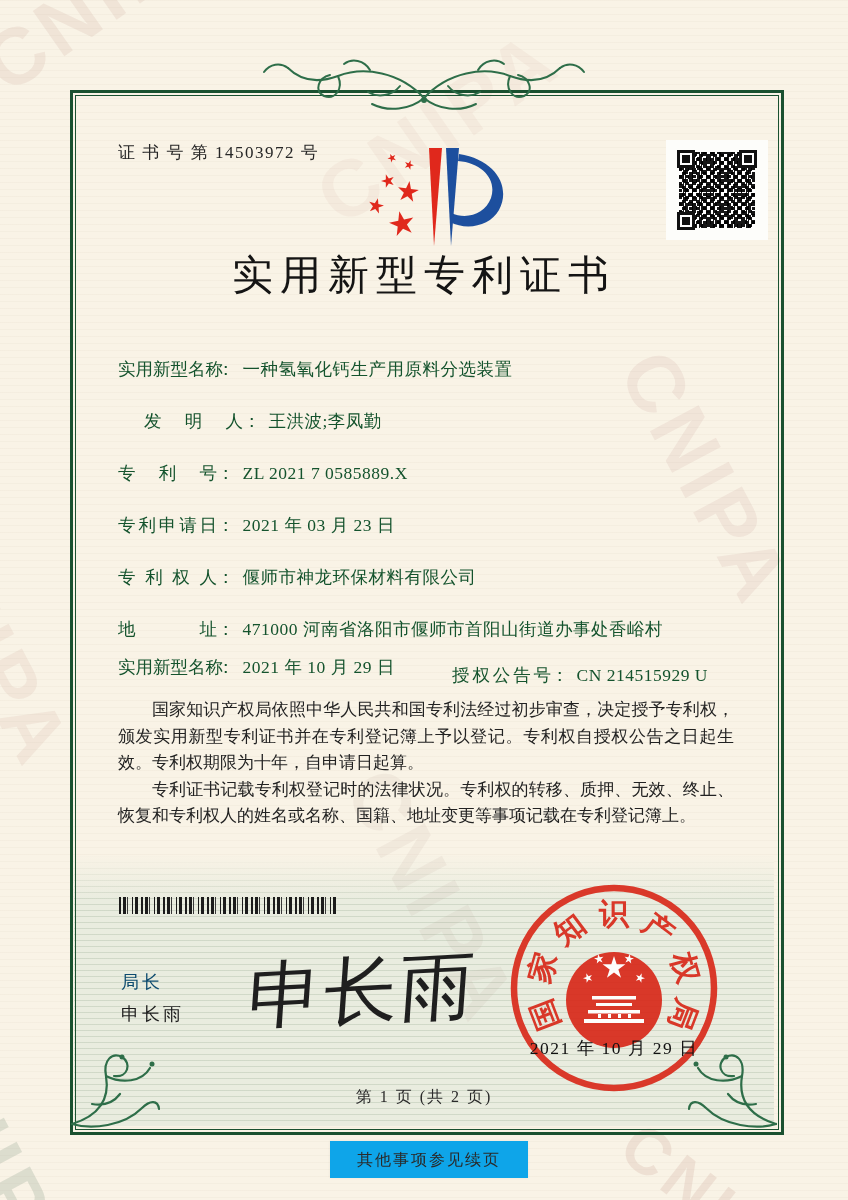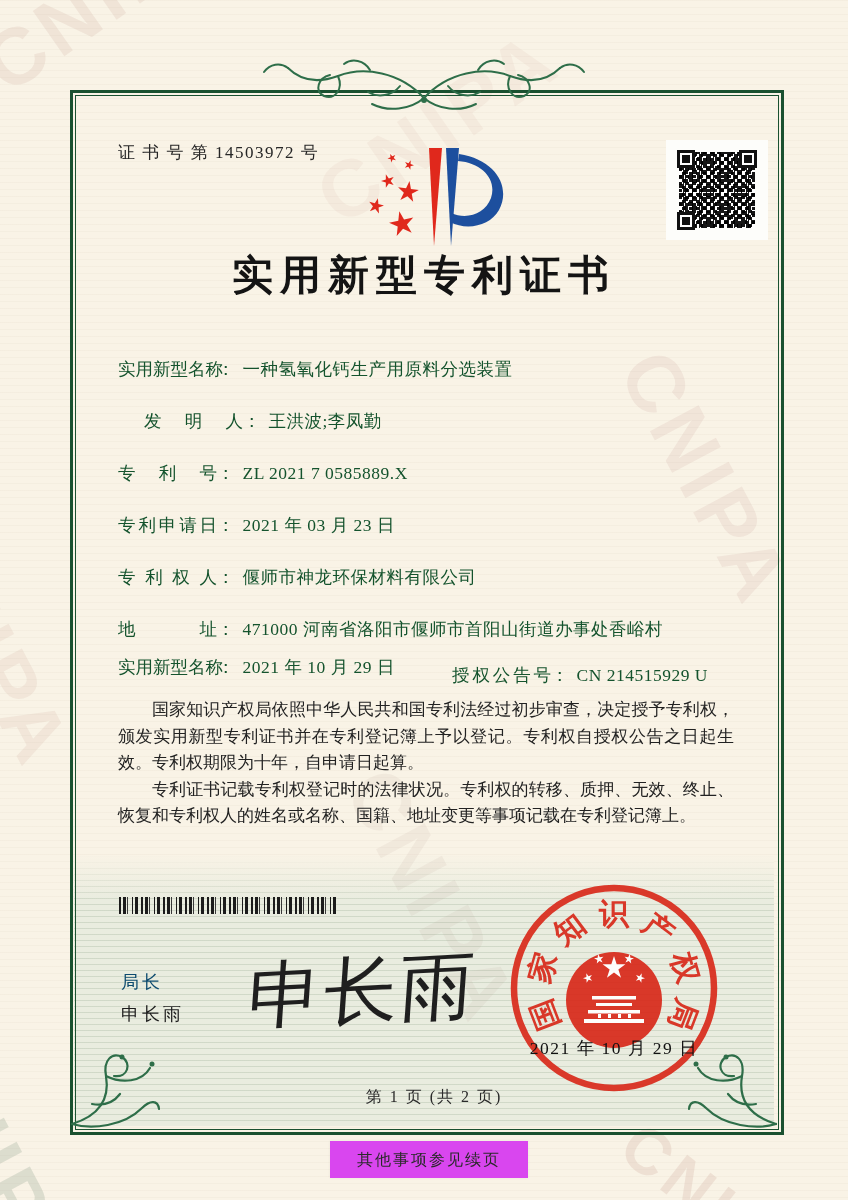--- a/index.html
+++ b/index.html
@@ -54,21 +54,21 @@
       repeating-conic-gradient(#161616 0 25%,#ffffff 0 50%),
       repeating-conic-gradient(#161616 0 25%,#ffffff 0 50%);
     background-size:9px 9px,7px 7px;background-position:0 0,3px 2px;
     background-blend-mode:multiply;
   }
   .finder{position:absolute;width:18px;height:18px;border:3px solid #111;background:#fff;box-sizing:border-box;}
   .finder i{position:absolute;inset:2px;background:#111;}
   .f-tl{left:-2px;top:-2px;} .f-tr{right:-2px;top:-2px;} .f-bl{left:-2px;bottom:-2px;}
   .title{
     position:absolute;left:0;top:248px;width:848px;text-align:center;z-index:4;
-    font-size:41px;font-weight:bold;letter-spacing:7px;color:#141414;
+    font-size:41px;font-weight:normal;letter-spacing:7px;color:#141414;
   }
   
   .row{position:absolute;left:118px;z-index:4;font-size:17.5px;color:#14532d;white-space:nowrap;}
   .lbl{display:inline-block;width:99px;text-align:justify;text-align-last:justify;vertical-align:bottom;}
   .colon{display:inline-block;margin-right:8px;}
   .val{letter-spacing:0.5px;}
   .r1{top:357px;} .r2{top:409px;margin-left:26px;} .r3{top:461px;} .r4{top:513px;} .r5{top:565px;} .r6{top:617px;}
   .grant{top:655px;}
   .grant-right{position:absolute;left:334px;top:8px;white-space:nowrap;}
   .paras{position:absolute;left:118px;top:697px;width:616px;z-index:4;font-size:17px;line-height:26.5px;text-align:justify;color:#222;}
@@ -89,24 +89,24 @@
     position:absolute;left:248px;top:942px;width:240px;z-index:5;
     font-size:74px;color:#1f1f1f;letter-spacing:2px;white-space:nowrap;
     transform:rotate(-3deg) skewX(-7deg);
   }
   
   .seal{position:absolute;left:506px;top:880px;width:216px;height:216px;z-index:5;}
   .seal-date{
     position:absolute;left:506px;top:1036px;width:216px;text-align:center;z-index:6;
     font-size:17.5px;letter-spacing:1.5px;color:#111;
   }
-  .page-info{position:absolute;left:70px;top:1087px;width:708px;text-align:center;z-index:6;font-size:16px;letter-spacing:2px;color:#2a2a2a;margin-left:10px;}
+  .page-info{position:absolute;left:70px;top:1087px;width:708px;text-align:center;z-index:6;font-size:16px;letter-spacing:2px;color:#2a2a2a;}
   .note-box{
     position:absolute;left:330px;top:1141px;width:198px;height:37px;z-index:4;
-    background:#d946ef;box-shadow:0 0 3px rgba(0,0,0,0.06);
+    background:#0ea5e9;box-shadow:0 0 3px rgba(0,0,0,0.06);
     text-align:center;line-height:37px;font-size:16px;letter-spacing:2px;color:#2a2a2a;
   }
   svg{display:block;}
 </style>
 </head>
 <body>
 
 <div class="page">
 
   <div class="paper-tex"></div>

